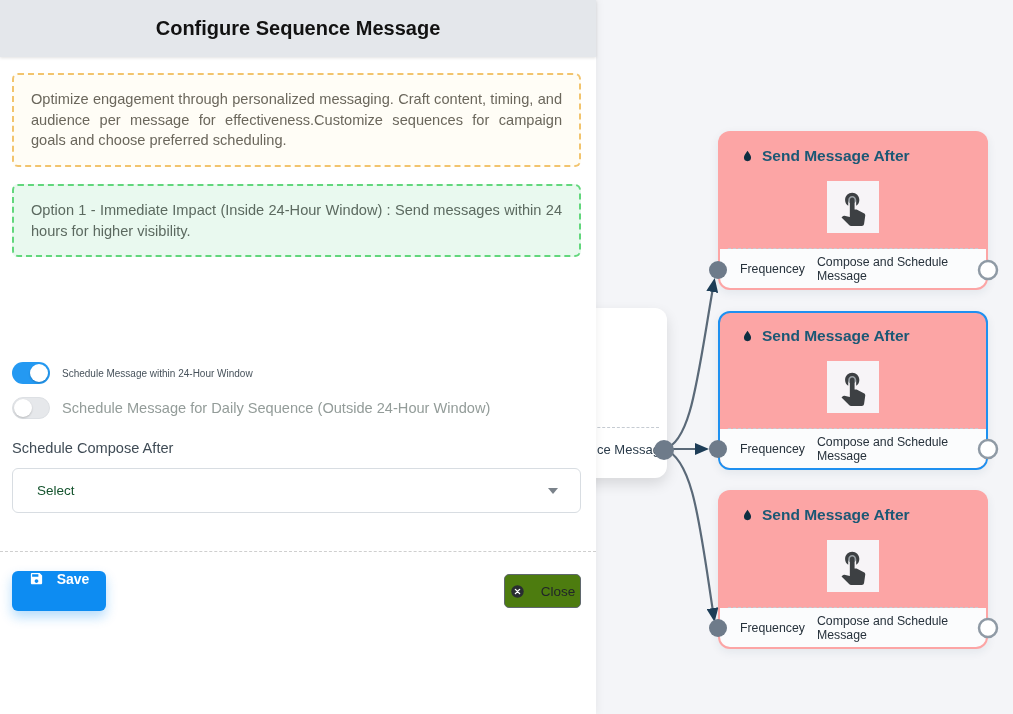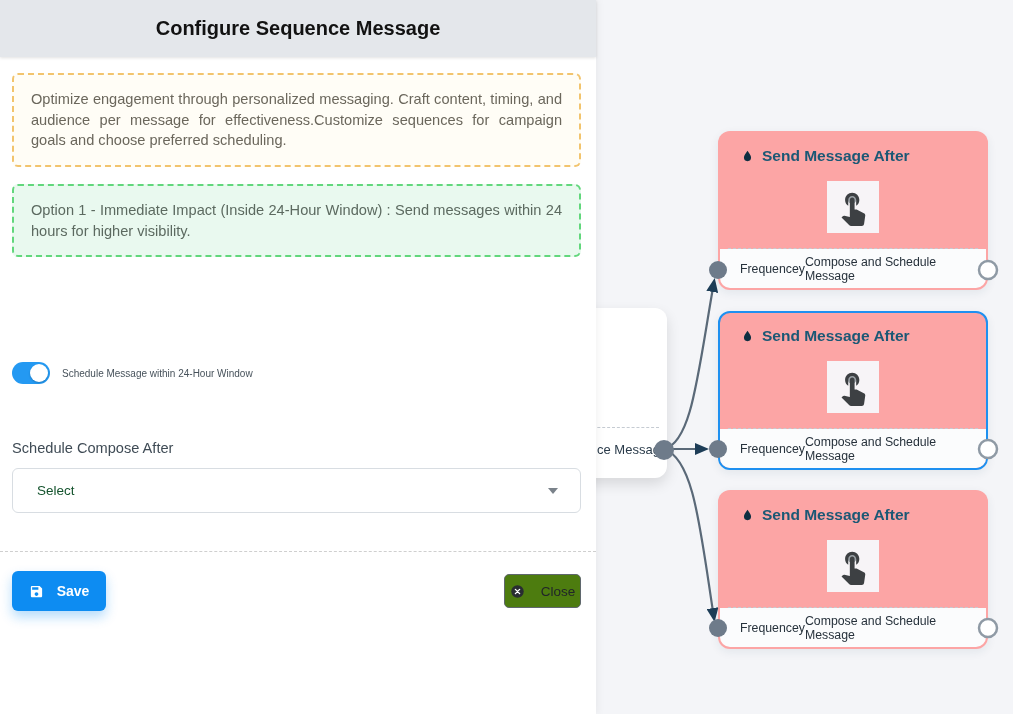--- a/index.html
+++ b/index.html
@@ -12,21 +12,21 @@
   .node-card { position:absolute; width:270px; height:159px; background:#fca5a5; border-radius:12px;
                border:2px solid transparent; box-shadow:0 3px 10px rgba(30,60,90,.08); }
   .node-card[data-selected="true"] { border-color:#1e90f0; }
   .node-title { display:flex; align-items:center; gap:7px; padding:14px 0 0 20px;
                 color:#1b5875; font-weight:bold; font-size:15.5px; }
   .node-body { display:flex; justify-content:center; margin-top:16px; }
   .tap-box { width:52px; height:52px; background:#f7f4f7; display:flex; align-items:center; justify-content:center; }
   .node-divider { position:absolute; left:8px; right:8px; top:115px; border-top:1px dashed #c5cbd2; }
   .node-footer { position:absolute; left:0; right:0; top:116px; bottom:0; background:#fbfcfd;
                  border-radius:0 0 10px 10px; display:flex; align-items:center;
-                 justify-content:flex-end; padding:0 14px 0 20px; }
+                 justify-content:flex-end; padding:0 14px 0 20px;gap:12px; }
   .footer-label { font-size:12.3px; color:#27323c; }
 
   .partial-card { position:absolute; left:-36px; top:308px; width:107px; height:170px; background:#fff;
                   border-radius:12px; box-shadow:0 6px 14px rgba(0,0,0,.12); }
   .partial-divider { position:absolute; left:8px; right:8px; top:119px; border-top:1px dashed #c5cbd2; }
   .partial-label { position:absolute; left:37px; top:134px; font-size:13px; color:#2a3b4a; white-space:nowrap; }
 
   .edge-layer { position:absolute; left:0; top:0; width:1013px; height:714px; z-index:30; pointer-events:none; }
 
   
@@ -60,21 +60,21 @@
   .select-box { position:absolute; left:12px; top:468px; width:569px; height:45px; background:#fff;
                 border:1px solid #d8dde2; border-radius:6px; display:flex; align-items:center;
                 padding:0 22px 0 24px; cursor:pointer; }
   .select-value { font-size:13.5px; color:#14532d; flex:1; }
   .caret-down { width:0; height:0; border-left:5px solid transparent; border-right:5px solid transparent;
                 border-top:6px solid #7a828a; }
 
   .panel-divider { position:absolute; left:0; top:551px; width:596px; border-top:1px dashed #cfcfcf; }
 
   .btn-save { position:absolute; left:12px; top:571px; width:94px; height:40px; background:#0d8cf2; border:none;
-              border-radius:6px; color:#fff; font-size:14px; font-weight:bold; display:flex; align-items:center;
+              border-radius:6px; color:#fff; font-size:14px; font-weight:bold; display:flex; 
               justify-content:center; gap:13px; cursor:pointer; box-shadow:0 6px 12px rgba(13,140,242,.3);
               font-family:"Liberation Sans", sans-serif; }
   .btn-close { position:absolute; left:504px; top:574px; width:77px; height:34px; background:#4d7c0f;
                border:1px solid #5f676d; border-radius:5px; color:#212529; font-size:13.5px; display:flex;
                align-items:center; justify-content:center; gap:16px; cursor:pointer;
                font-family:"Liberation Sans", sans-serif; }
 </style>
 </head>
 <body>
 
@@ -180,20 +180,26 @@
 
     <div class="note note-warning">Optimize engagement through personalized messaging. Craft content, timing, and audience per message for effectiveness.Customize sequences for campaign goals and choose preferred scheduling.</div>
     <div class="note note-success note-success-1">Option 1 - Immediate Impact (Inside 24-Hour Window) : Send messages within 24 hours for higher visibility.</div>
 
     <div class="toggle-row toggle-row-1">
       <div class="switch" data-state="on">
           <div class="knob"></div>
         </div>
       <span class="toggle-label-on">Schedule Message within 24-Hour Window</span>
     </div>
+    <div class="toggle-row toggle-row-2">
+      <div class="switch" data-state="off">
+          <div class="knob"></div>
+        </div>
+      <span class="toggle-label-off">Schedule Message for Daily Sequence (Outside 24-Hour Window)</span>
+    </div>
 
     <div class="field-label">Schedule Compose After</div>
     <div class="select-box">
       <span class="select-value">Select</span>
       <span class="caret-down"></span>
     </div>
 
     <div class="panel-divider"></div>
 
     <button class="btn-save">

